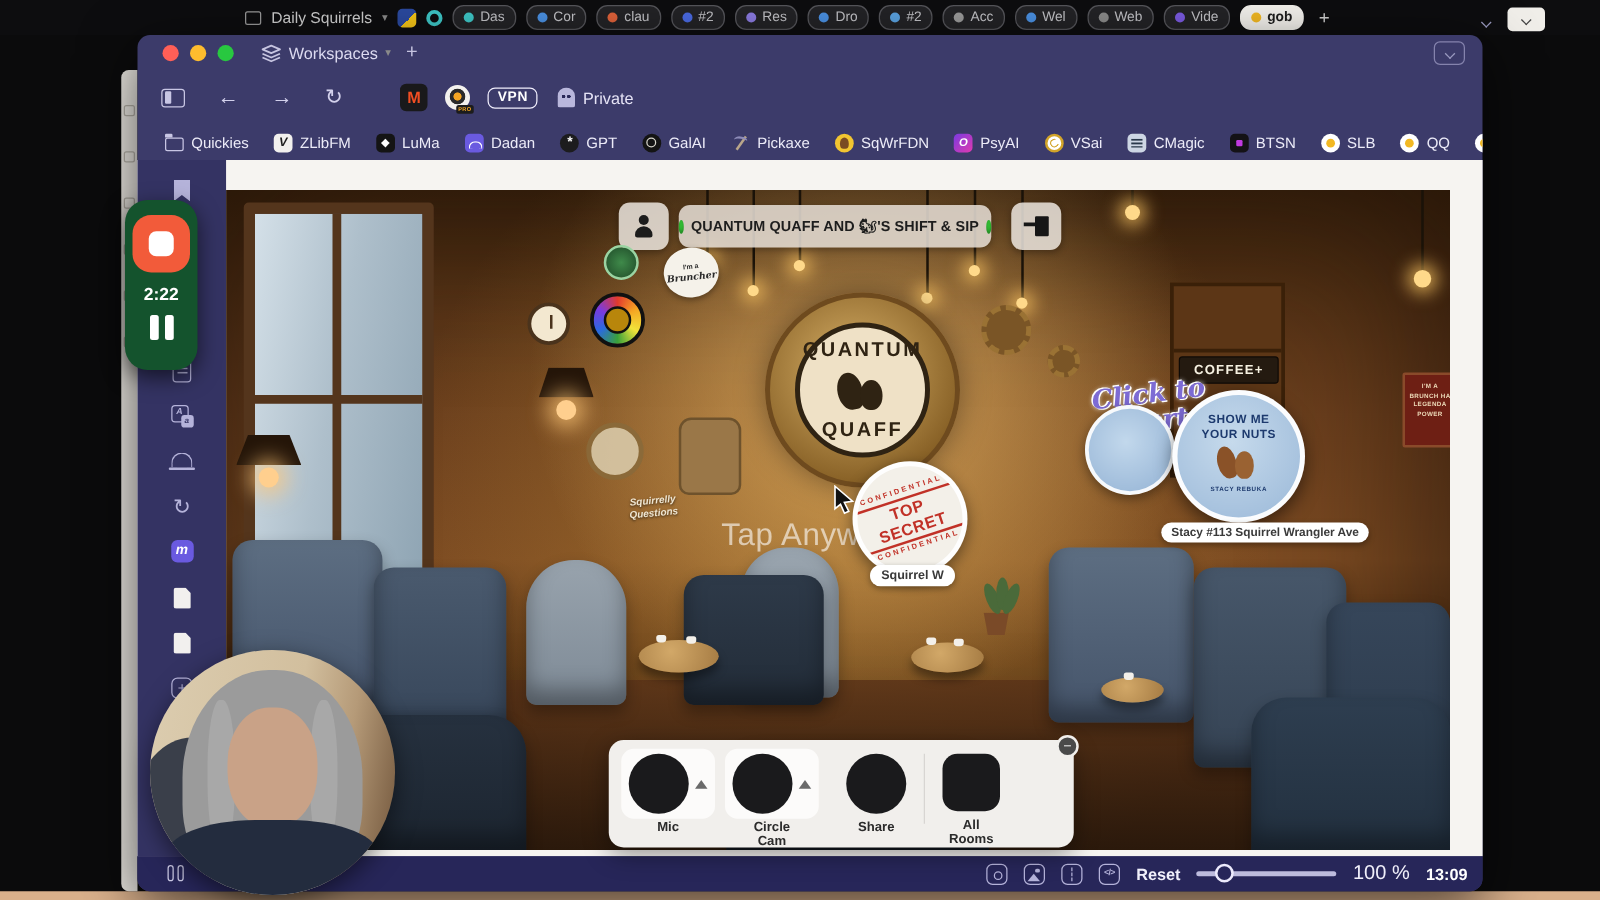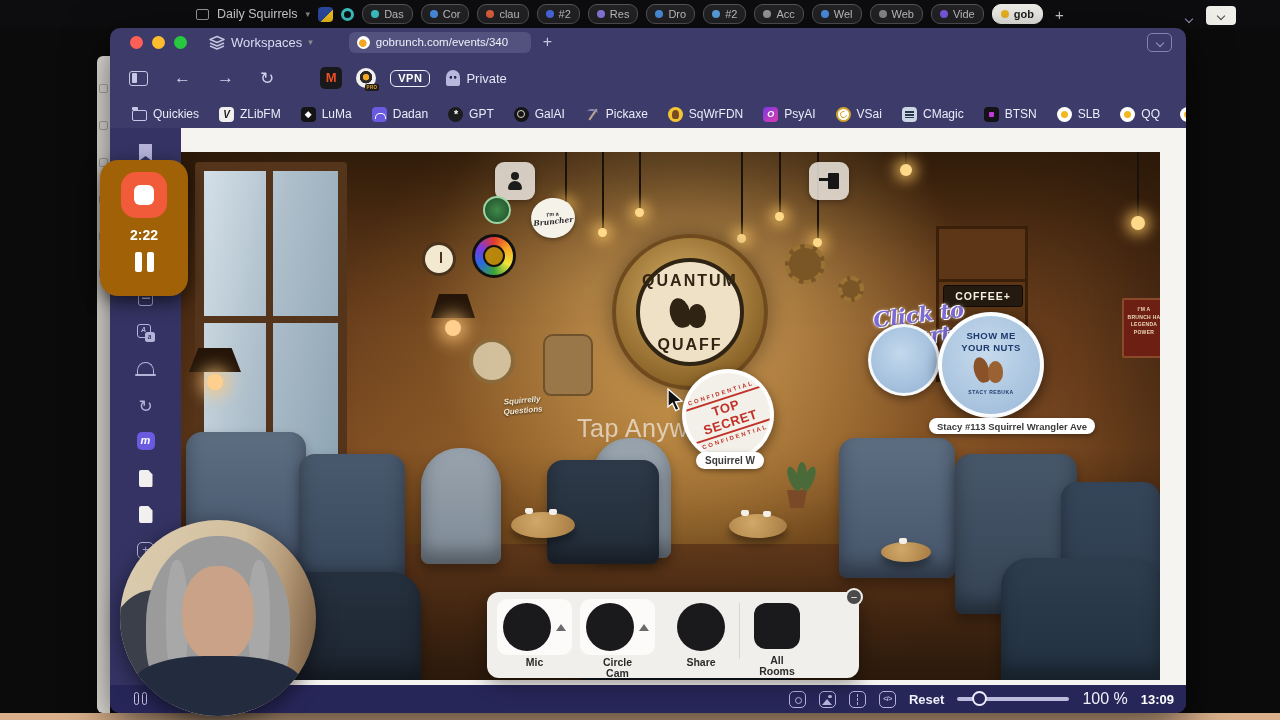--- a/index.html
+++ b/index.html
@@ -225,21 +225,21 @@
   .bbic.img::after{ content:""; position:absolute; left:2px; bottom:2px; border-left:5px solid transparent; border-right:5px solid transparent; border-bottom:6px solid #b5b3da; }
   .bbic.img::before{ content:""; position:absolute; right:3px; top:3px; width:3.5px; height:3.5px; border-radius:50%; background:#b5b3da; }
   .bbic.split::after{ content:""; position:absolute; left:7px; top:2px; bottom:2px; border-left:1.6px dashed #b5b3da; }
   .bbic.code { font-size:7px; font-weight:700; color:#b5b3da; text-align:center; line-height:14px; letter-spacing:-.5px; }
   .bb-reset { font-size:13px; font-weight:600; }
   .slider { position:relative; width:112px; height:4px; background:#bdbbdd; border-radius:2px; }
   .knob { position:absolute; left:13%; top:-6.5px; width:15px; height:15px; border-radius:50%; background:#272659; border:2px solid #eceafc; }
   .bb-zoom { font-size:16px; } .bb-clock { font-size:13px; font-weight:700; color:#fff; }
 
   
-  .recorder { position:absolute; left:100px; top:160px; width:88px; height:136px; background:#a16207; border-radius:18px;
+  .recorder { position:absolute; left:100px; top:160px; width:58px; height:136px; background:#14532d; border-radius:18px;
     box-shadow:0 6px 18px rgba(0,0,0,.6); z-index:6; display:flex; flex-direction:column; align-items:center; }
   .stopbtn { margin-top:12px; width:46px; height:46px; border-radius:15px; background:#f25b3a; display:flex; align-items:center; justify-content:center; }
   .stopbtn i { width:20px; height:20px; background:#fff; border-radius:6px; }
   .rec-time { color:#fff; font-size:14px; font-weight:700; margin-top:9px; }
   .pausebtn { margin-top:9px; display:flex; gap:5px; }
   .pausebtn i { width:7px; height:20px; background:#fff; border-radius:2px; }
 
   .controls { position:absolute; left:487px; top:592px; width:372px; height:86px; background:#f1efec; border-radius:12px;
     box-shadow:0 6px 20px rgba(0,0,0,.4); z-index:7; display:flex; align-items:flex-start; padding:7px 10px 0; gap:8px; }
   .ctl { display:flex; flex-direction:column; align-items:center;justify-content:center; }
@@ -345,24 +345,20 @@
     <div class="titlebar">
       <span class="tl r"></span>
       <span class="tl y"></span>
       <span class="tl g"></span>
       <span class="ws">
         <svg width="16" height="15" viewBox="0 0 16 15">
           <path d="M1 4.5 L8 1.5 L15 4.5 L8 7.5 Z M1 8 L8 11 L15 8 M1 11 L8 14 L15 11" fill="none" stroke="#c6c4e0" stroke-width="1.4" stroke-linejoin="round"></path>
         </svg>
         <span>Workspaces</span>
         <span class="caret-dn">▾</span>
-      </span>
-      <span class="tabpill">
-        <i class="gb-dot"></i>
-        <span>gobrunch.com/events/340</span>
       </span>
       <span class="newtab">+</span>
       <span class="win-chevbox">
           <i class="chev"></i>
         </span>
     </div>
 
     <div class="urlrow">
       <span class="tgl"></span>
       <span class="navbtn">←</span>
@@ -553,20 +549,25 @@
           <span class="cup" style="left:18px; top:-4px"></span>
         </div>
       <div class="d plantpot"></div>
       <div class="d leaf" style="left:608px; top:314px; transform:rotate(-22deg)"></div>
       <div class="d leaf" style="left:616px; top:310px"></div>
       <div class="d leaf" style="left:623px; top:314px; transform:rotate(22deg)"></div>
 
       <div class="d hdr-btn" style="left:314px">
           <span class="person-ic"></span>
         </div>
+      <div class="d hdr-title">
+        <span class="gdot"></span>
+        <span class="tt">QUANTUM QUAFF AND 🐿'S SHIFT &amp; SIP</span>
+        <span class="gdot"></span>
+      </div>
       <div class="d hdr-btn" style="left:628px">
           <span class="door-ic"></span>
         </div>
 
       <div class="d badge-grn"></div>
       <div class="d badge-brunch">
         <span class="l1">I'm a</span>
           <span class="l2">Bruncher</span>
       </div>
       <div class="d badge-rain"></div>

